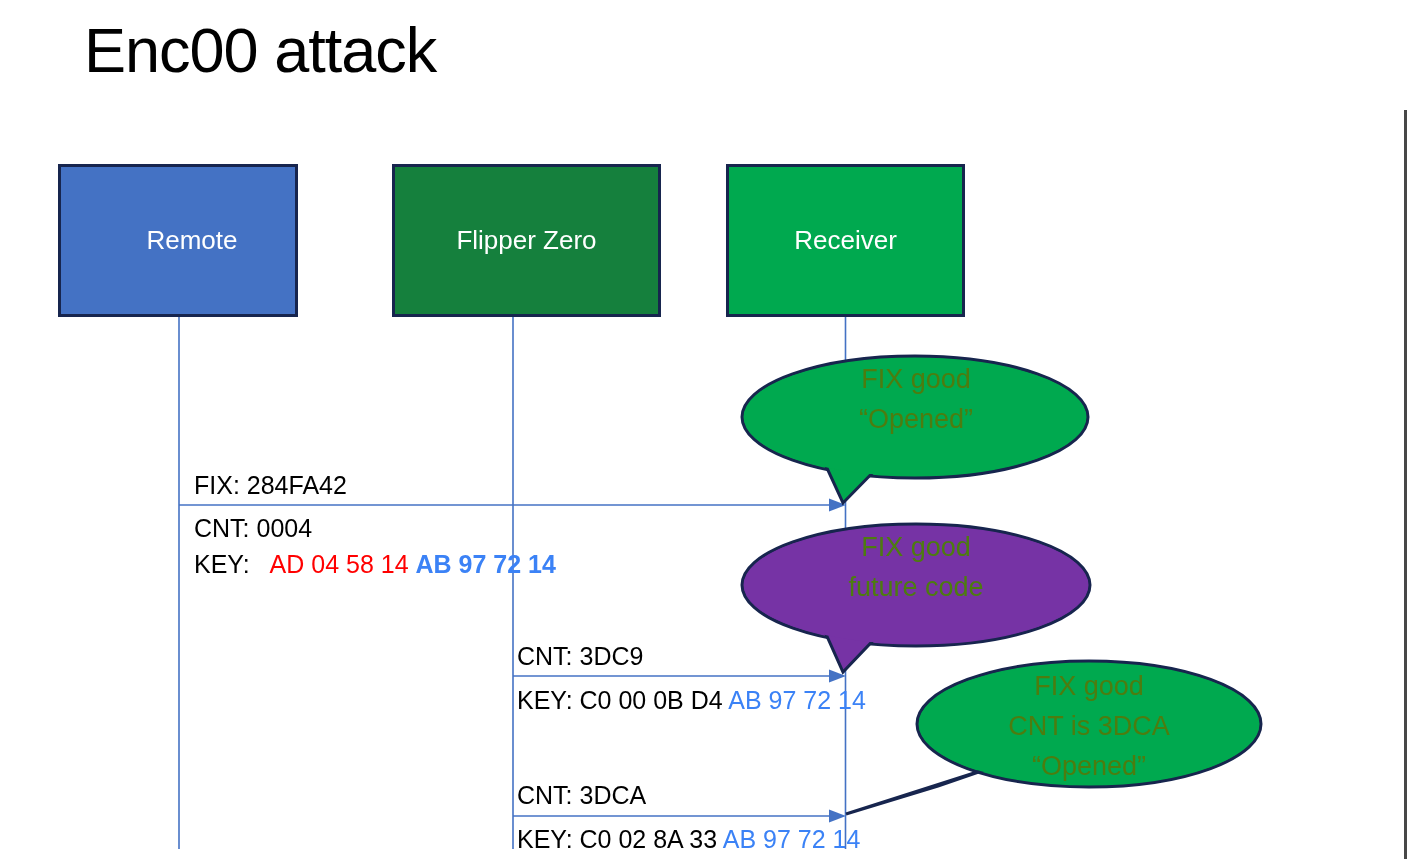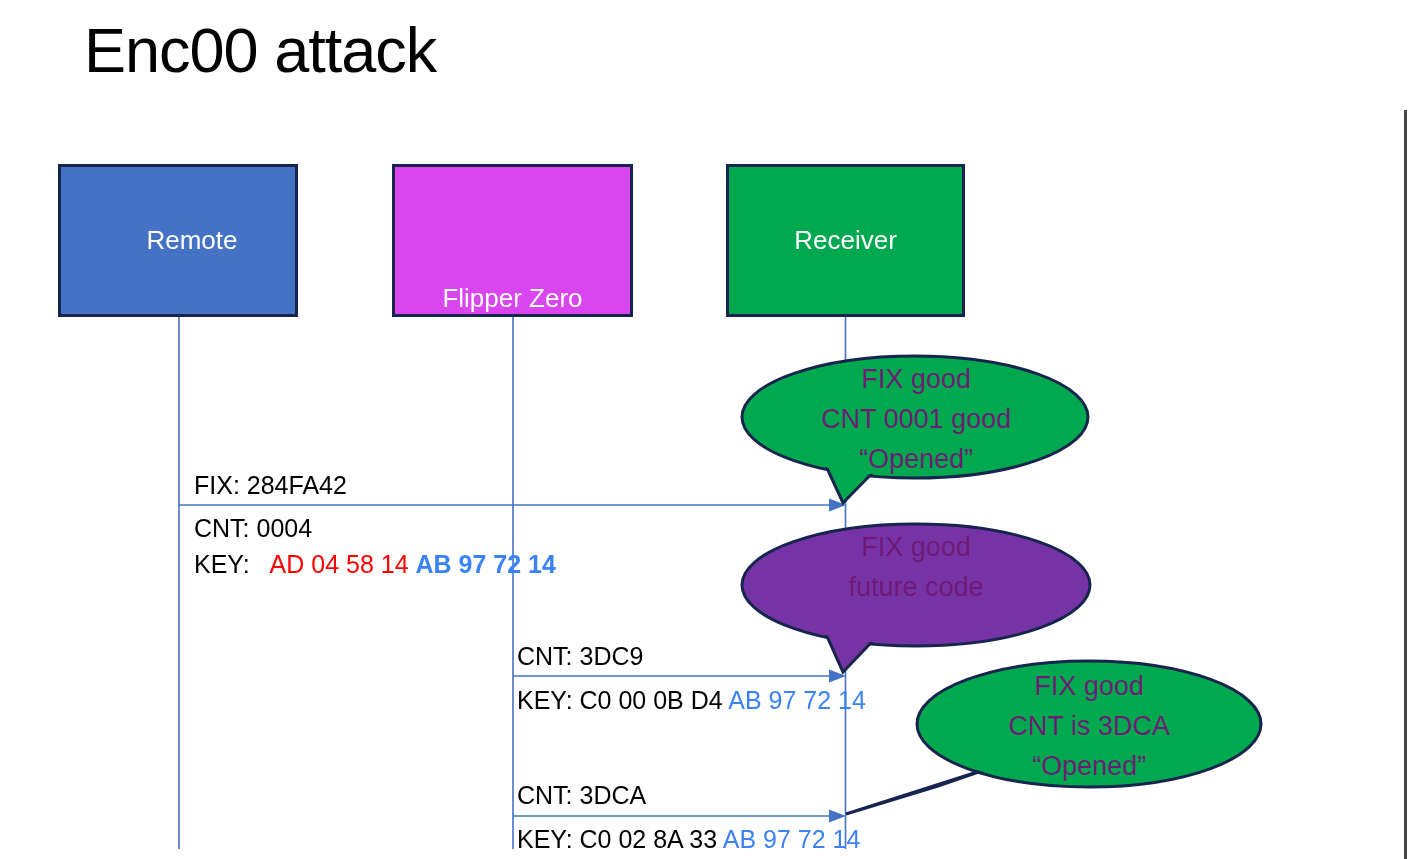--- a/index.html
+++ b/index.html
@@ -3,35 +3,35 @@
 <meta charset="utf-8">
 <style>
   html,body{margin:0;padding:0;background:#fff;}
   .stage{position:relative;width:1408px;height:859px;background:#ffffff;overflow:hidden;
          font-family:"Liberation Sans","DejaVu Sans",sans-serif;}
   .title{position:absolute;left:72px;top:2px;margin:12px;font-size:63px;font-weight:300;
          letter-spacing:-1px;color:#000;}
   .actor{position:absolute;top:164px;height:153px;border:3px solid #17254E;box-sizing:border-box;
          display:flex;align-items:center;justify-content:center;color:#fff;font-size:26px;}
   .actor-remote{left:58px;width:240px;background:#4472C4;padding-left:28px;}
-  .actor-flipper{left:392px;width:241px;background:#d946ef;align-items:flex-end;}
+  .actor-flipper{left:392px;width:269px;background:#15803d;}
   .actor-receiver{left:726px;width:239px;background:#00A94F;}
   svg.canvas{position:absolute;left:0;top:0;width:1408px;height:859px;}
   .lifeline{stroke:#4472C4;stroke-width:1.6;fill:none;}
   .arrow{stroke:#4472C4;stroke-width:1.6;fill:none;}
   .arrowhead{fill:#4472C4;stroke:none;}
   .f-green{fill:#00A94F;}
   .f-purple{fill:#7633A5;}
   .outlined{stroke:#17254E;stroke-width:3;}
   .no-stroke{stroke:none;}
   .msg{position:absolute;font-size:25px;line-height:30px;color:#000;white-space:nowrap;}
   .red{color:#FF0000;margin-left:13px;}
   .kgreen{color:#3b82f6;margin-top:21px;}
   .bold{font-weight:700;}
-  .callout-text{position:absolute;width:300px;text-align:center;color:#701a75;font-size:27px;
+  .callout-text{position:absolute;width:300px;text-align:center;color:#4d7c0f;font-size:27px;
                 line-height:40px;}
   .edge-line{position:absolute;left:1404px;top:110px;width:3px;height:749px;background:#474747;}
 </style>
 </head>
 <body>
 
 <div class="stage">
 
   <h1 class="title">Enc00 attack</h1>
 
@@ -94,21 +94,20 @@
     <span>KEY: C0 00 0B D4 </span><span class="kgreen">AB 97 72 14</span>
   </div>
 
   <div class="msg" style="left:517px;top:780px">CNT: 3DCA</div>
   <div class="msg" style="left:517px;top:824px">
     <span>KEY: C0 02 8A 33 </span><span class="kgreen">AB 97 72 14</span>
   </div>
 
   <div class="callout-text" style="left:766px;top:359px">
     <div>FIX good</div>
-    <div>CNT 0001 good</div>
     <div>“Opened”</div>
   </div>
   <div class="callout-text" style="left:766px;top:527px">
     <div>FIX good</div>
     <div>future code</div>
   </div>
   <div class="callout-text" style="left:939px;top:666px">
     <div>FIX good</div>
     <div>CNT is 3DCA</div>
     <div>“Opened”</div>

